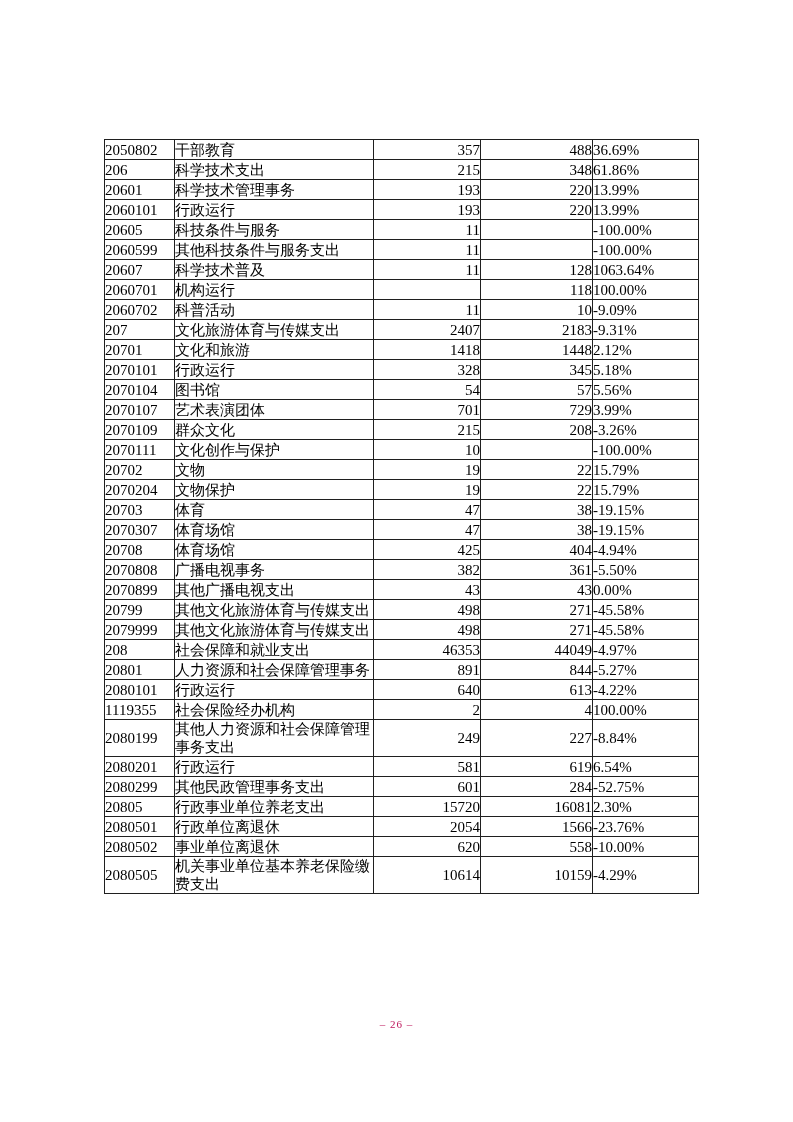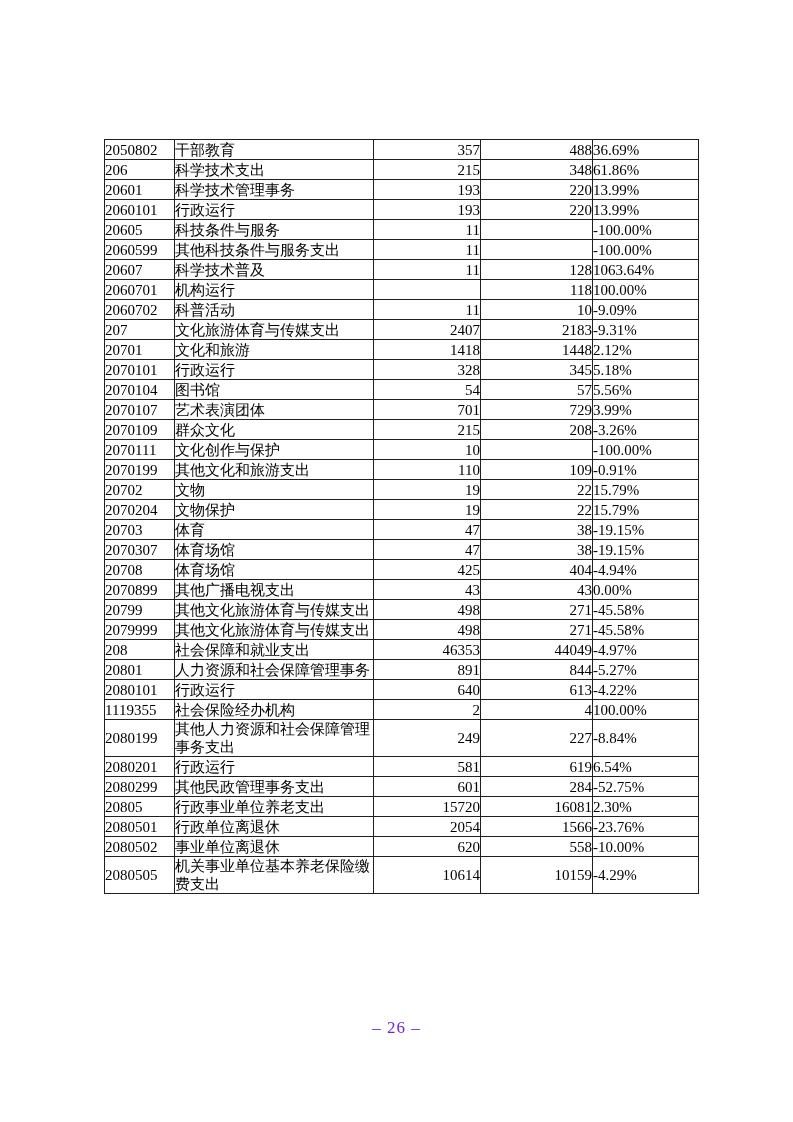--- a/index.html
+++ b/index.html
@@ -40,22 +40,22 @@
   td.c-code { padding-left: 7px; padding-right: 2px; }
   td.c-name { padding-left: 8px; padding-right: 7px; }
   td.c-num  { text-align: right; padding-right: 8px; }
   td.c-pct  { padding-right: 9px; }
   .page-number {
     position: absolute;
     left: 0;
     top: 1018px;
     width: 793px;
     text-align: center;
-    font-size: 17px;
-    color: #6d28d9;
+    font-size: 11px;
+    color: #be185d;
     letter-spacing: 1px;
   }
 </style>
 </head>
 <body>
 
 <div class="page">
 
   <div class="table-wrap">
     <table class="budget">
@@ -188,27 +188,20 @@
   </tr>
 
   <tr>
     <td class="c-code">2070111</td>
     <td class="c-name">文化创作与保护</td>
     <td class="c-num">10</td>
     <td class="c-num"></td>
     <td class="c-pct">-100.00%</td>
   </tr>
 
-  <tr>
-    <td class="c-code">2070199</td>
-    <td class="c-name">其他文化和旅游支出</td>
-    <td class="c-num">110</td>
-    <td class="c-num">109</td>
-    <td class="c-pct">-0.91%</td>
-  </tr>
 
   <tr>
     <td class="c-code">20702</td>
     <td class="c-name">文物</td>
     <td class="c-num">19</td>
     <td class="c-num">22</td>
     <td class="c-pct">15.79%</td>
   </tr>
 
   <tr>
@@ -236,20 +229,27 @@
   </tr>
 
   <tr>
     <td class="c-code">20708</td>
     <td class="c-name">体育场馆</td>
     <td class="c-num">425</td>
     <td class="c-num">404</td>
     <td class="c-pct">-4.94%</td>
   </tr>
 
+  <tr>
+    <td class="c-code">2070808</td>
+    <td class="c-name">广播电视事务</td>
+    <td class="c-num">382</td>
+    <td class="c-num">361</td>
+    <td class="c-pct">-5.50%</td>
+  </tr>
 
   <tr>
     <td class="c-code">2070899</td>
     <td class="c-name">其他广播电视支出</td>
     <td class="c-num">43</td>
     <td class="c-num">43</td>
     <td class="c-pct">0.00%</td>
   </tr>
 
   <tr>

